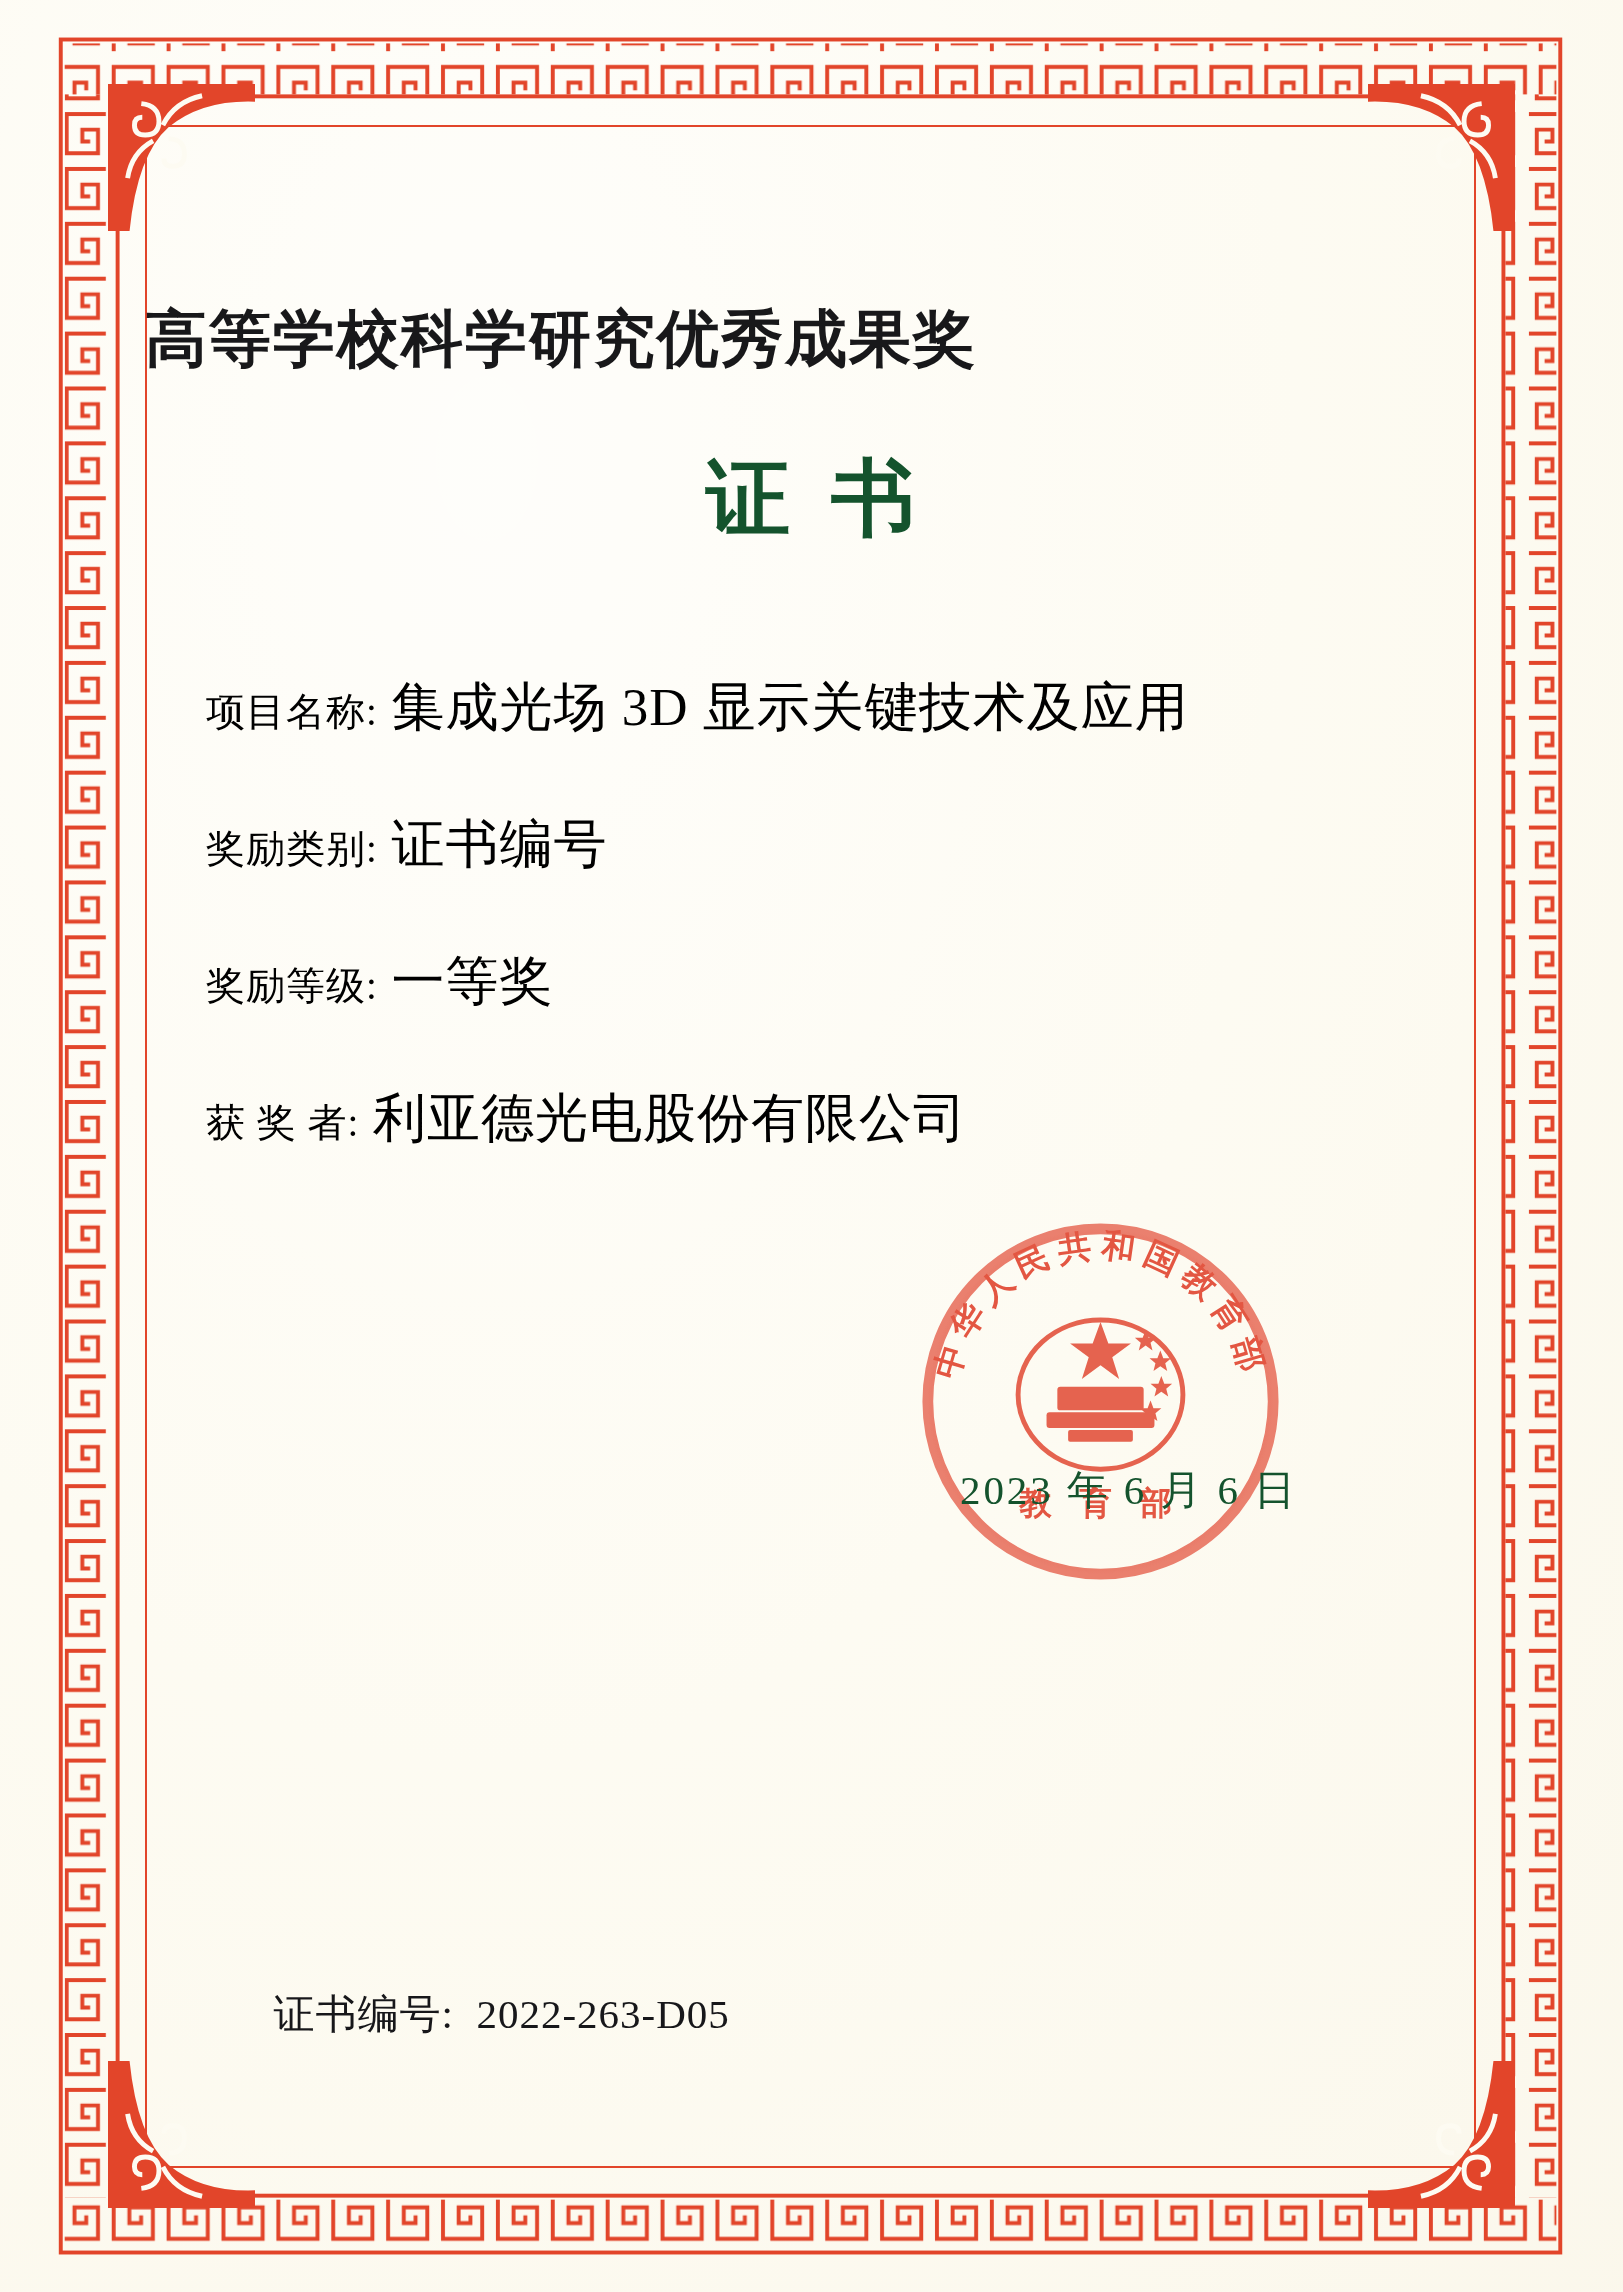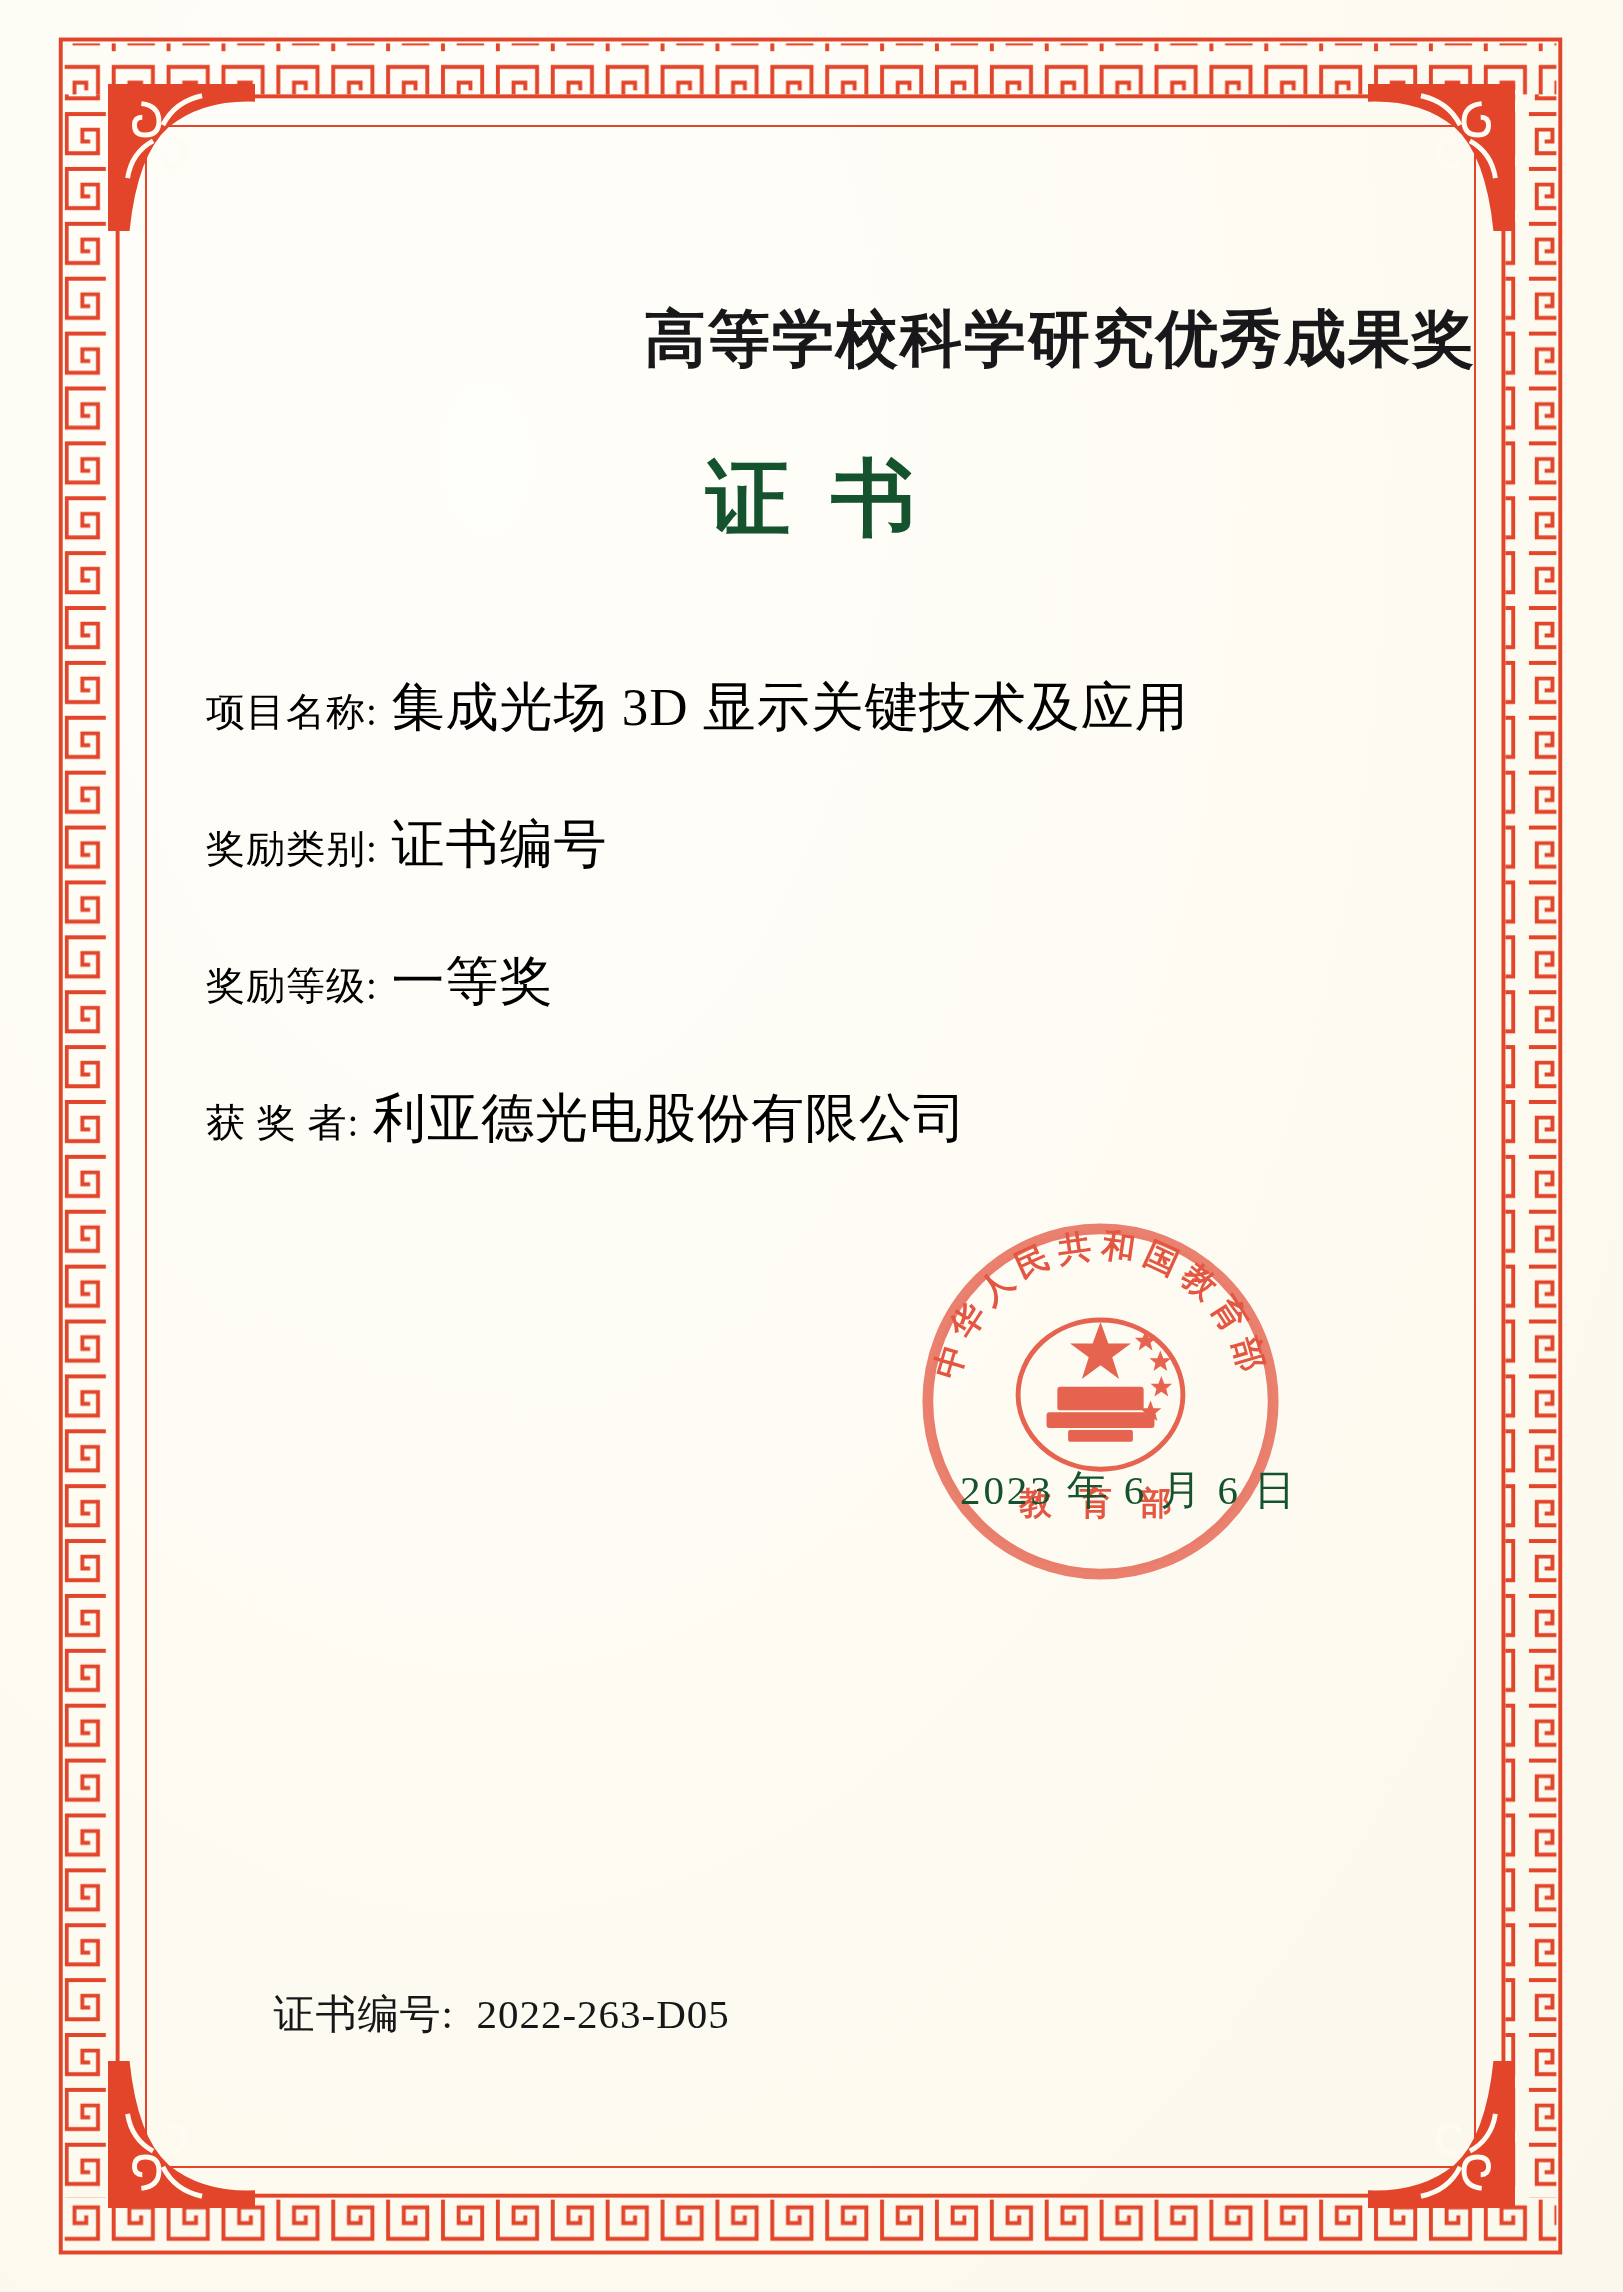--- a/index.html
+++ b/index.html
@@ -54,21 +54,21 @@
     position: absolute;
     left: 145px;
     top: 125px;
     width: 1331px;
     height: 2043px;
   }
 
   .title-main {
     margin: 0;
     padding-top: 172px;
-    text-align: right;
+    text-align: left;
     font-size: 62px;
     letter-spacing: 2px;
     color: #18181a;
     font-weight: 700;
     font-family: "Liberation Serif", "DejaVu Serif", serif;
   }
   .title-sub {
     margin: 0;
     padding-top: 17.6px;
     text-align: center;

